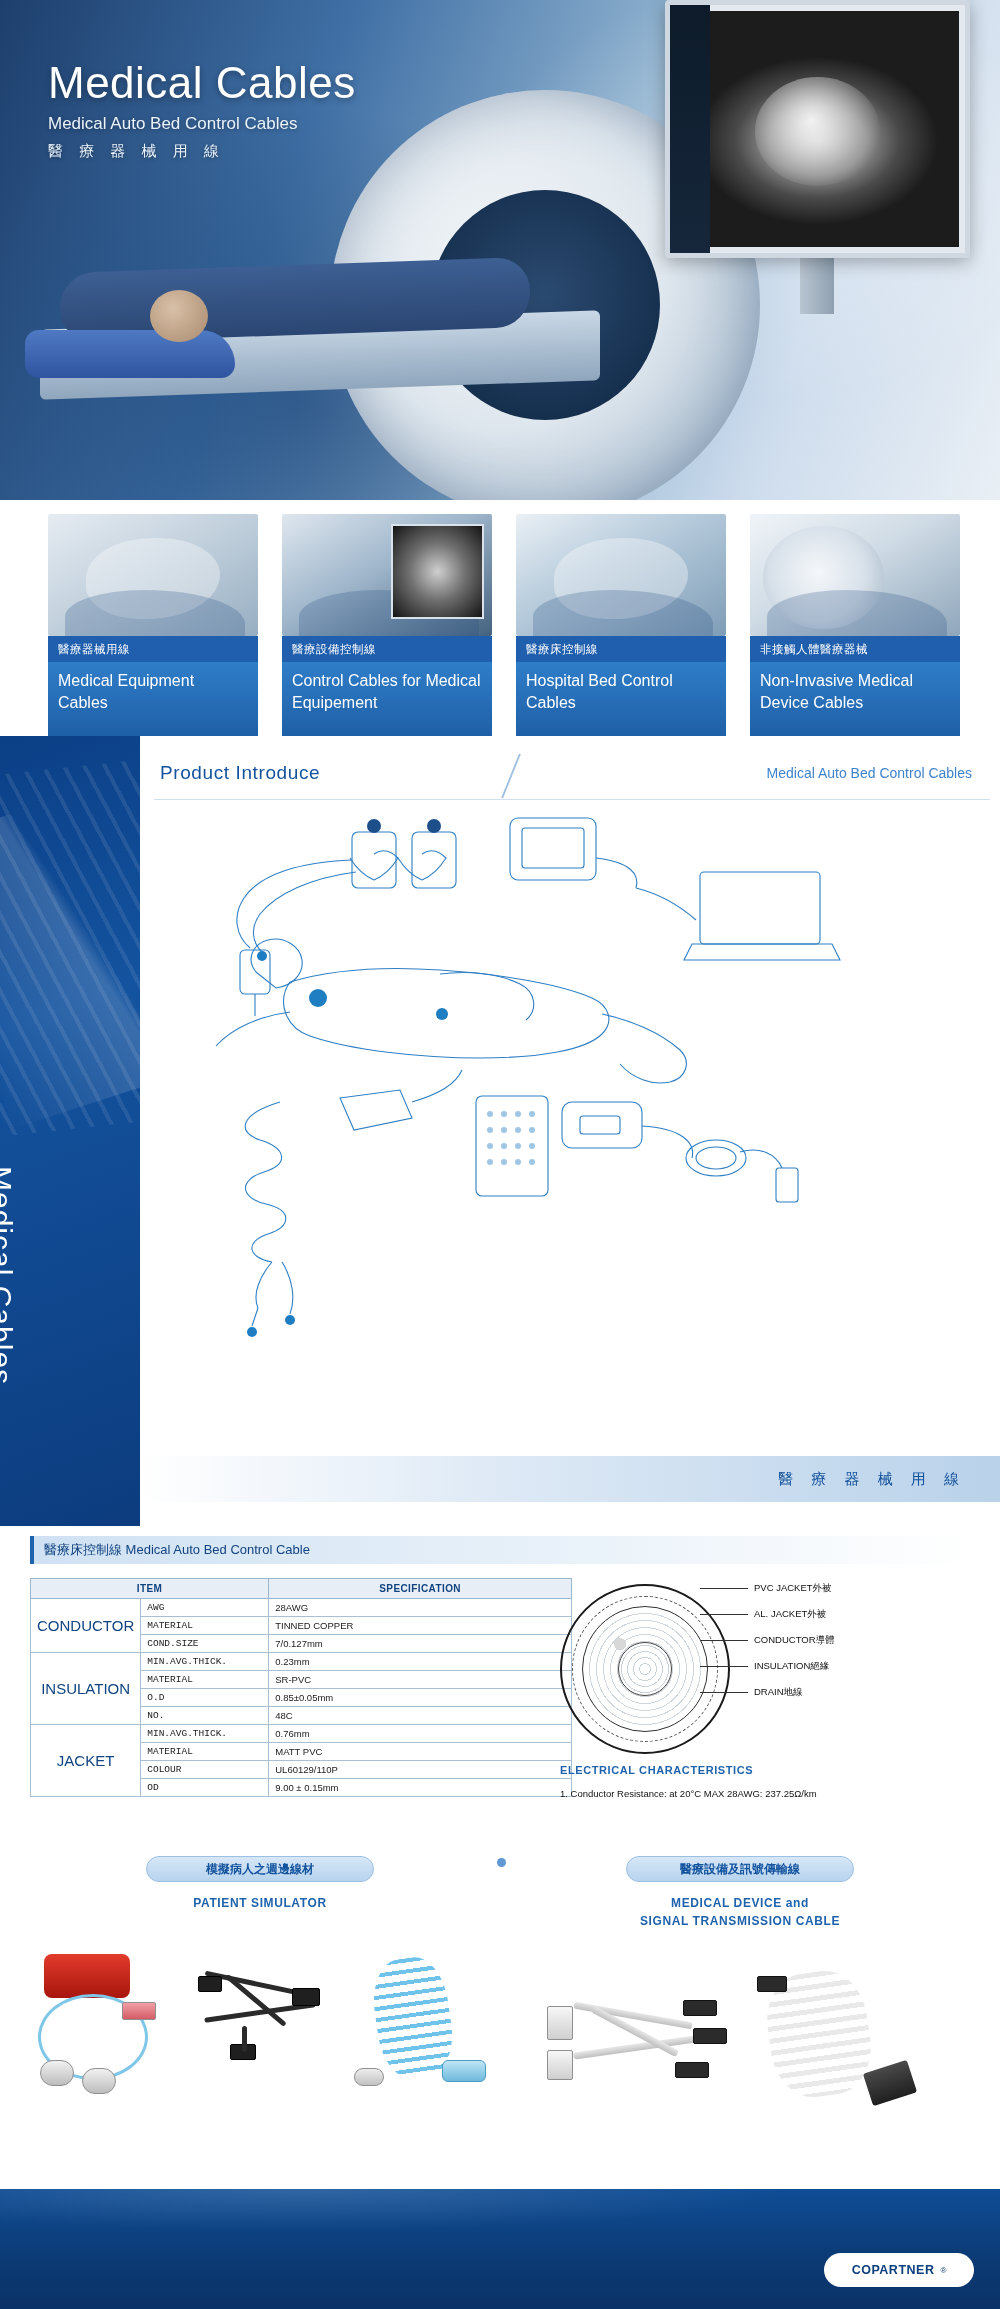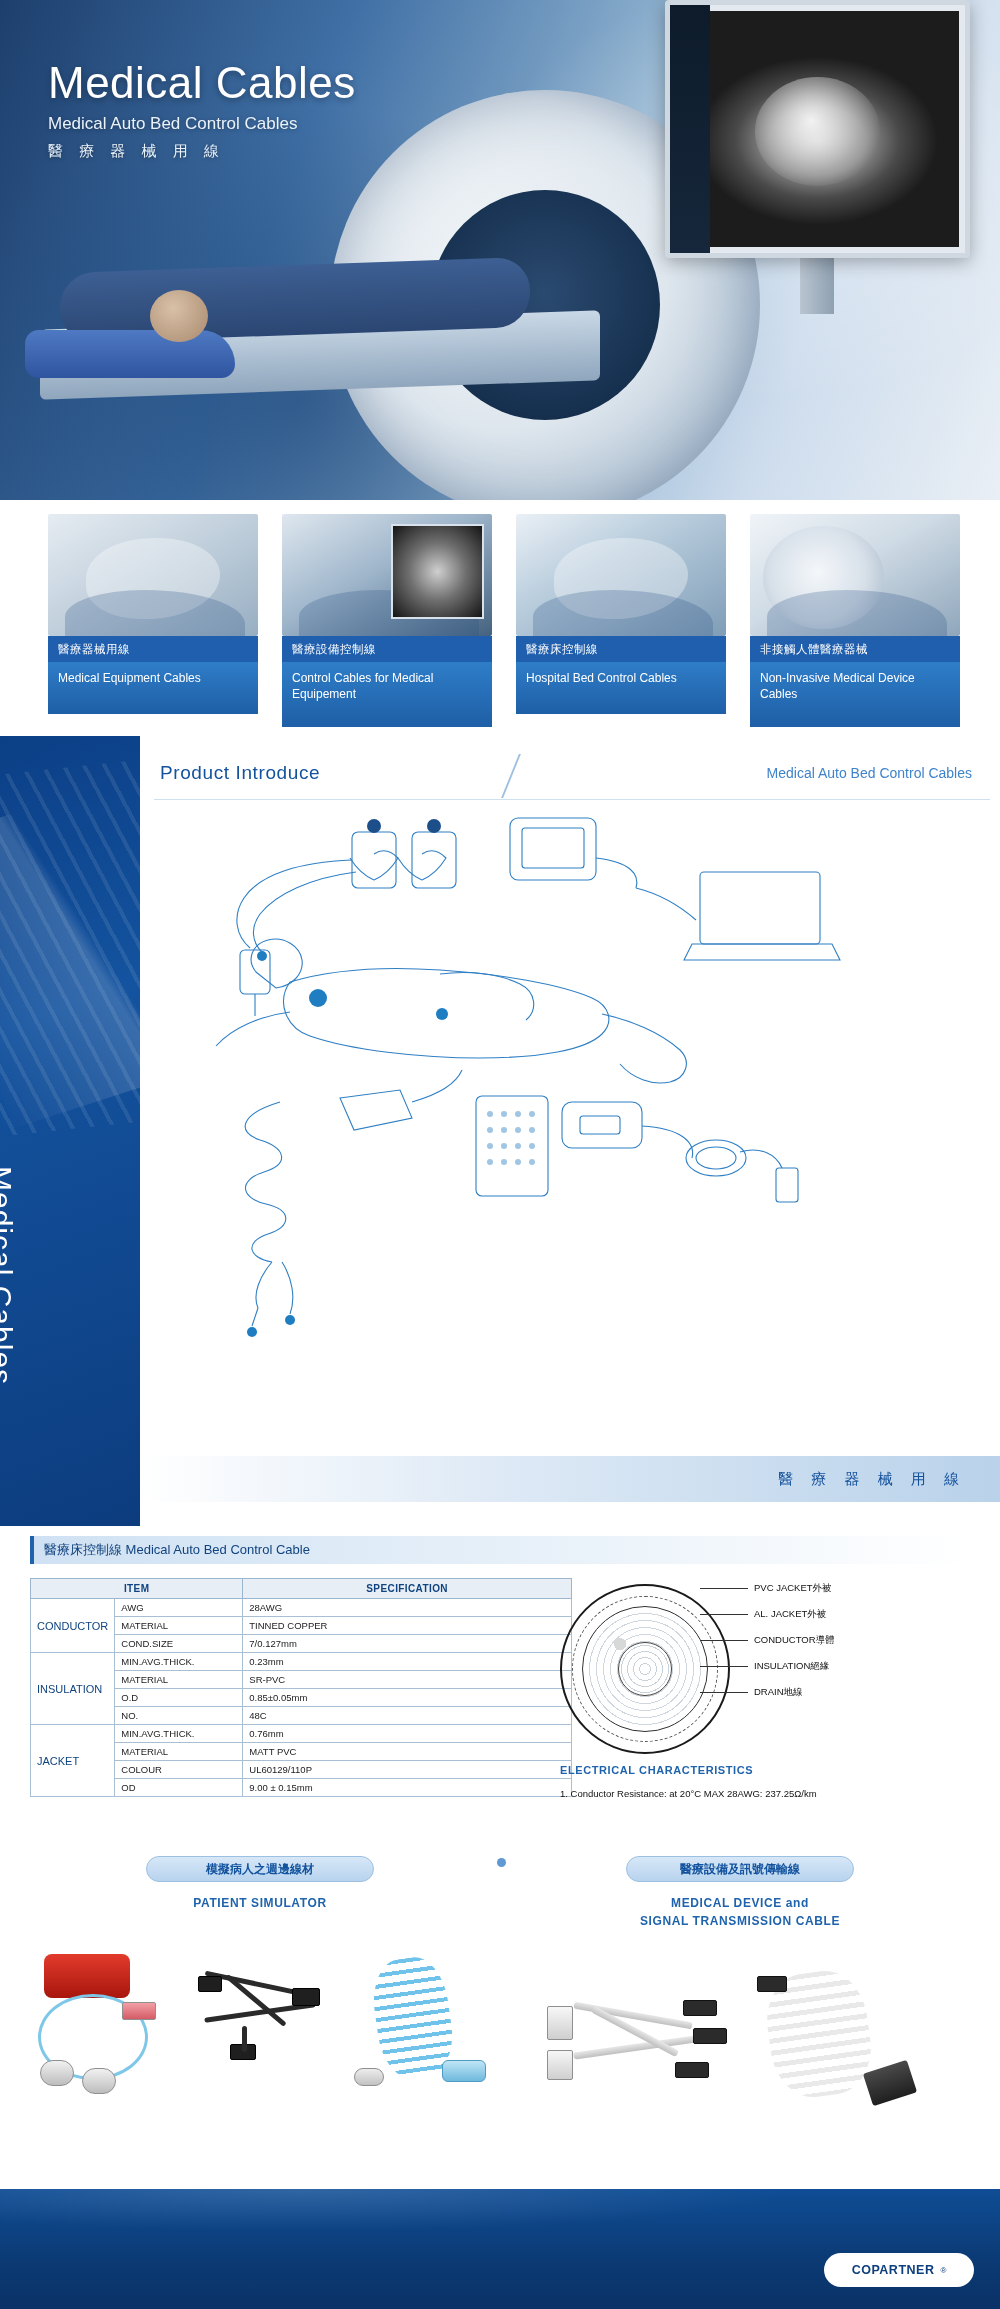--- a/index.html
+++ b/index.html
@@ -183,21 +183,21 @@
   .cat-label {
     background: #1f5fae;
     color: #ffffff;
     font-size: 11.5px;
     padding: 6px 8px 5px 10px;
     letter-spacing: .5px;
   }
   .cat-en {
     background: linear-gradient(180deg,#2f7dc8,#1e5fa6);
     color: #ffffff;
-    font-size: 12px;
+    font-size: 16px;
     line-height: 1.35;
     padding: 8px 10px 25px 10px;
     min-height: 52px;
   }
 
   
   .intro-wrap {
     position: relative;
     width: 1000px;
     height: 790px;
@@ -305,25 +305,26 @@
     font-size: 10px;
     padding: 4px 2px;
     letter-spacing: .4px;
   }
   table.spec td {
     border: 1px solid #a8bfd4;
     padding: 3px 6px;
     height: 17px;
   }
   table.spec td.grp {
+    text-align: center;
     color: #10437f;
-    font-size: 11px;
+    font-size: 15px;
     width: 74px;
   }
-  table.spec td.key { width: 128px; }
+  table.spec td.key { width: 128px; font-family: Liberation Mono, monospace; }
   .cable-art {
     position: absolute;
     left: 560px; top: 48px;
     width: 170px; height: 170px;
   }
   .cable-art .ring-out {
     position:absolute; inset:0;
     border: 2px solid #1a1a1a;
     border-radius: 50%;
   }

